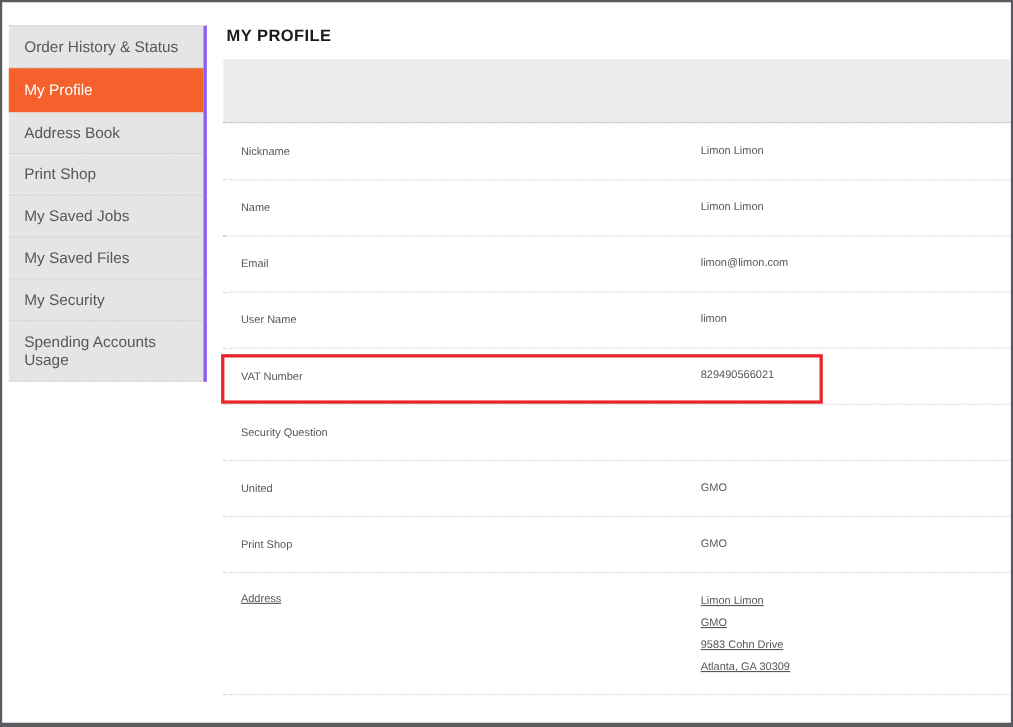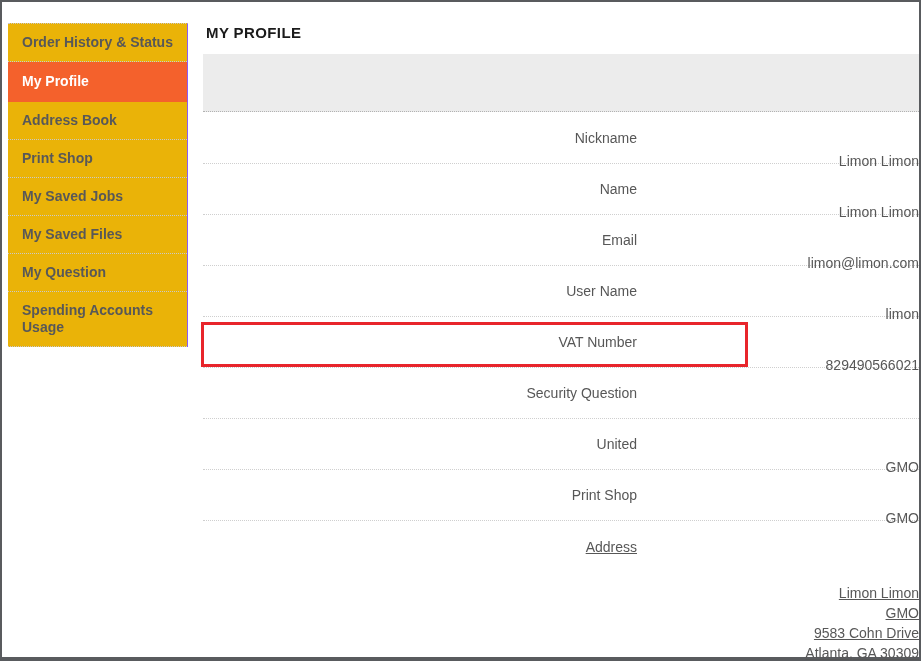--- a/index.html
+++ b/index.html
@@ -14,23 +14,22 @@
   .frame{
     position:absolute; inset:0;
     border:2px solid #595b5e;
     border-bottom-width:4px;
     background:#ffffff;
   }
   
   .sidebar{
     position:absolute; left:8px; top:23px; width:180px;
     border-top:1px dotted #c9c9c9;
-    border-right:1px solid #8b5cf6;
-    background:#eab308;
-    font-weight:bold;
+    border-right:3px solid #8b5cf6;
+    background:#e5e5e5;
   }
   .side-item{
     padding:10px 10px 10px 14px;
     border-bottom:1px dotted #c9c9c9;
     font-size:14px; line-height:17px;
     color:#585858;
     cursor:pointer;
   }
   .side-item.active{
     background:#f4612c;
@@ -51,27 +50,27 @@
     border-bottom:1px dotted #b2b2b2;
   }
   .rows{
     position:absolute; left:203px; top:113px; width:716px;
   }
   .row{
     position:relative;
     display:flex; align-items:center;
     height:51px;
     border-bottom:1px dotted #cfcfcf;
-    font-size:14px; color:#575757;text-align:right;
+    font-size:10px; color:#575757;
   }
   .row .label{
     width:434px; padding-left:16px;
     flex:0 0 434px;
   }
-  .row .value{ flex:1; line-height:20px;margin-top:46px; }
+  .row .value{ flex:1; line-height:20px; }
   .row.multiline{
     height:auto; align-items:flex-start;
     padding-top:16px; padding-bottom:14px;text-decoration:underline;
   }
   .row.multiline .label{ padding-top:2px; }
   .vat-highlight{
     position:absolute; left:-2px; top:5px;
     width:547px; height:45px;
     border:3px solid #e8252b;
     pointer-events:none;
@@ -82,21 +81,21 @@
 
 <div class="frame"></div>
 
 <aside class="sidebar" id="sidebar">
     <div class="side-item">Order History &amp; Status</div>
     <div class="side-item active">My Profile</div>
     <div class="side-item">Address Book</div>
     <div class="side-item">Print Shop</div>
     <div class="side-item">My Saved Jobs</div>
     <div class="side-item">My Saved Files</div>
-    <div class="side-item">My Question</div>
+    <div class="side-item">My Security</div>
     <div class="side-item">Spending Accounts Usage</div>
   </aside>
 
 <h1 class="page-title">MY PROFILE</h1>
 
 <div class="gray-bar"></div>
 
 <div class="rows" id="rows">
     <div class="row">
       <div class="label">Nickname</div>

